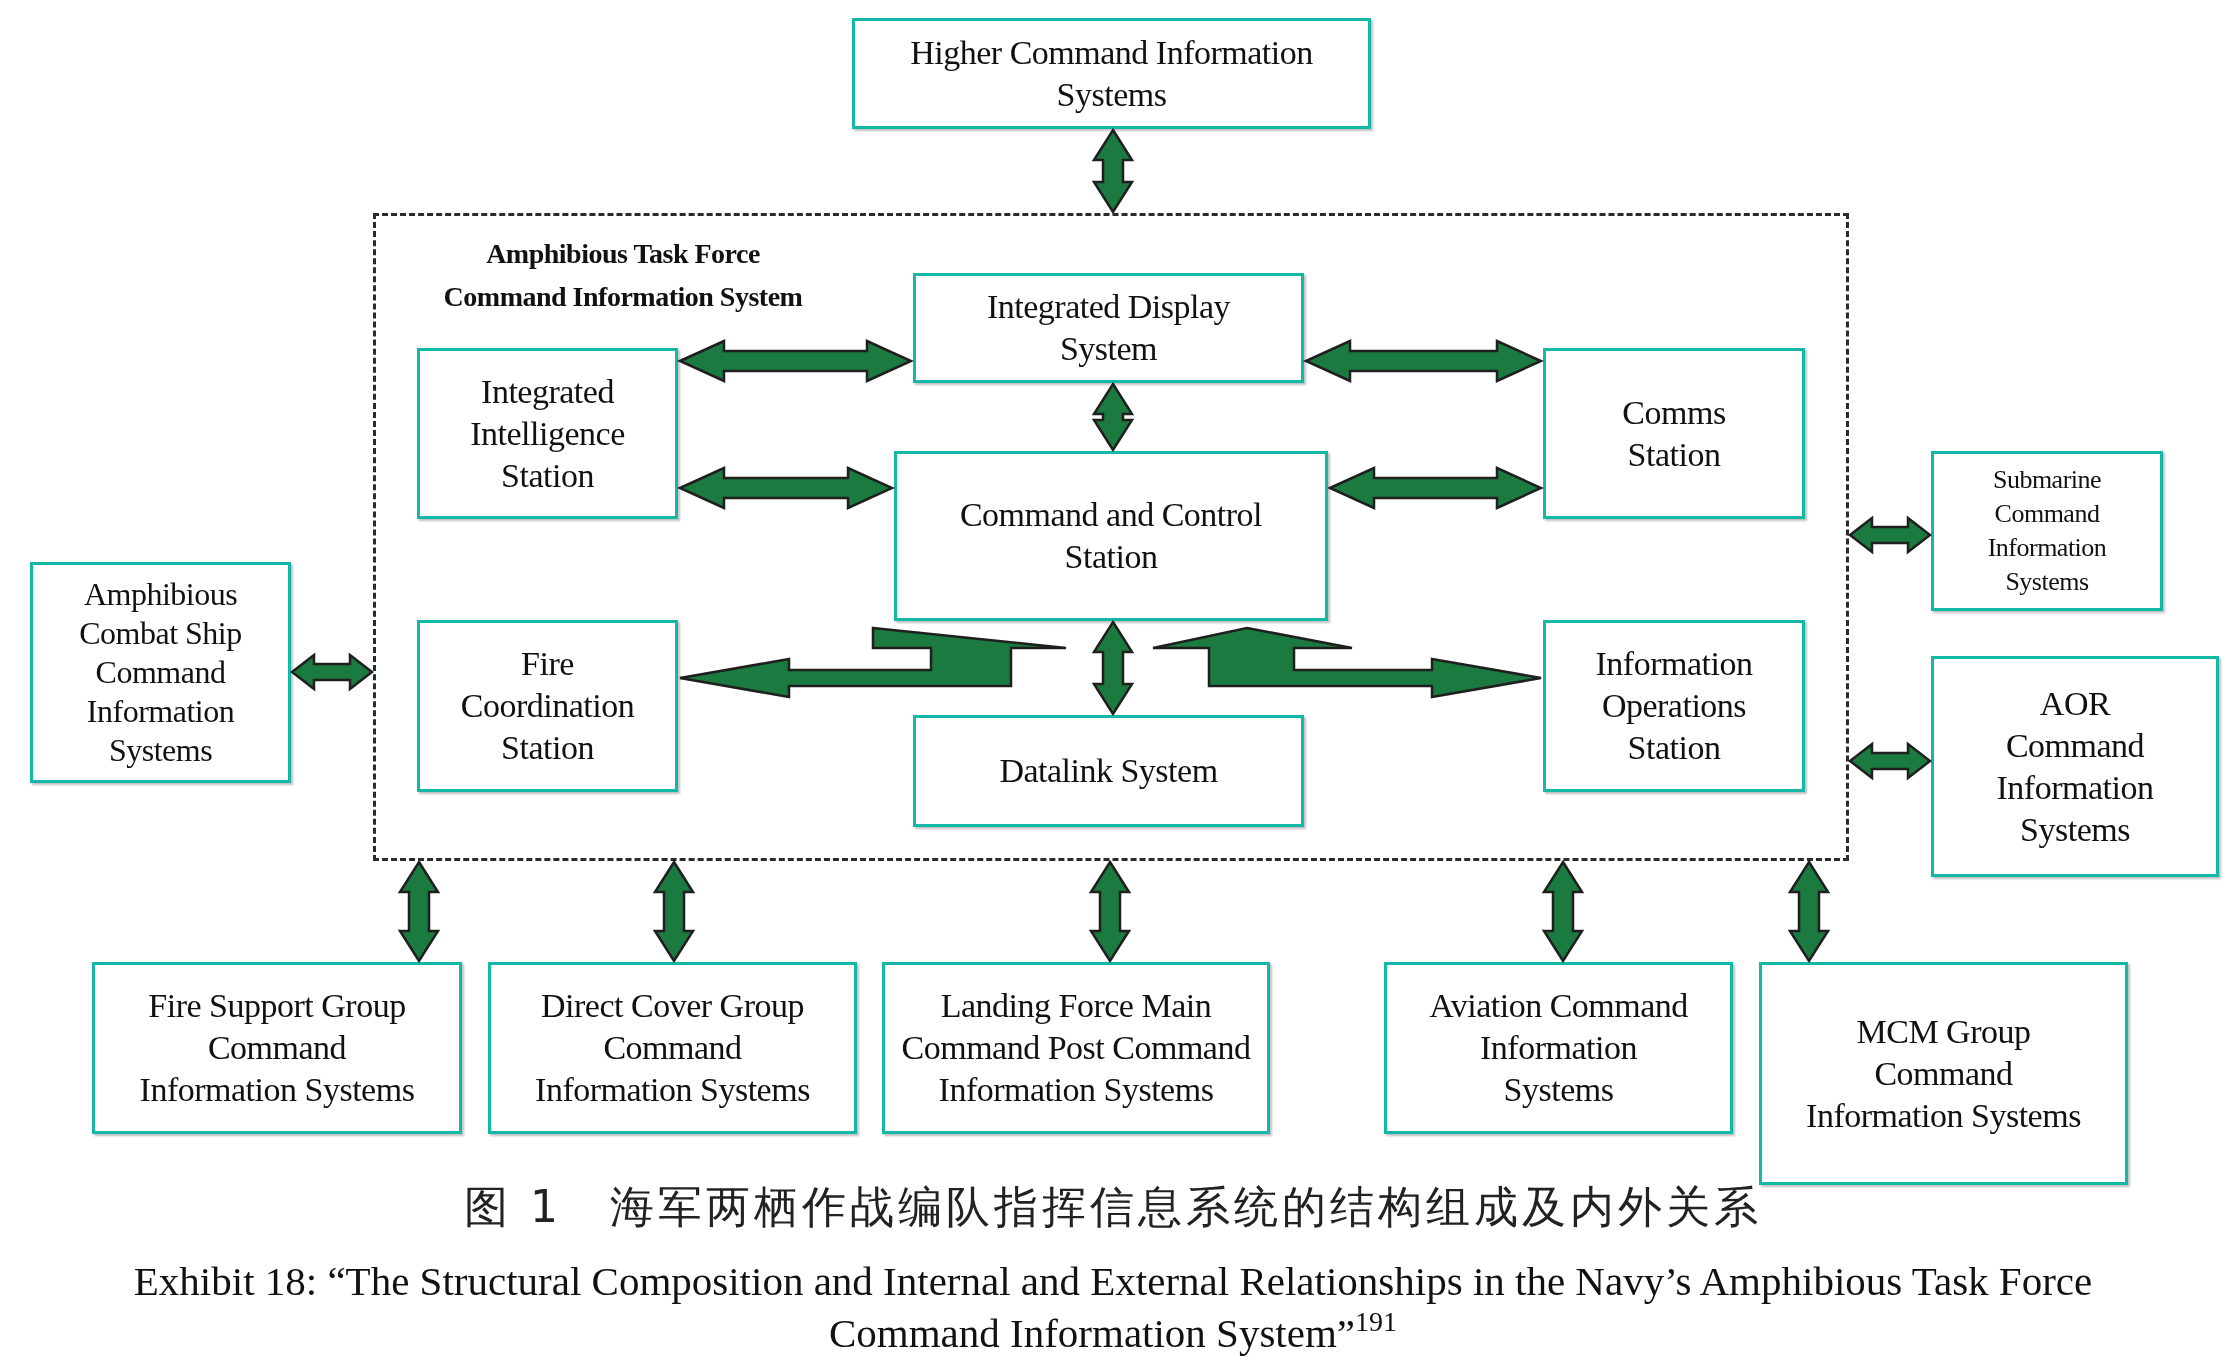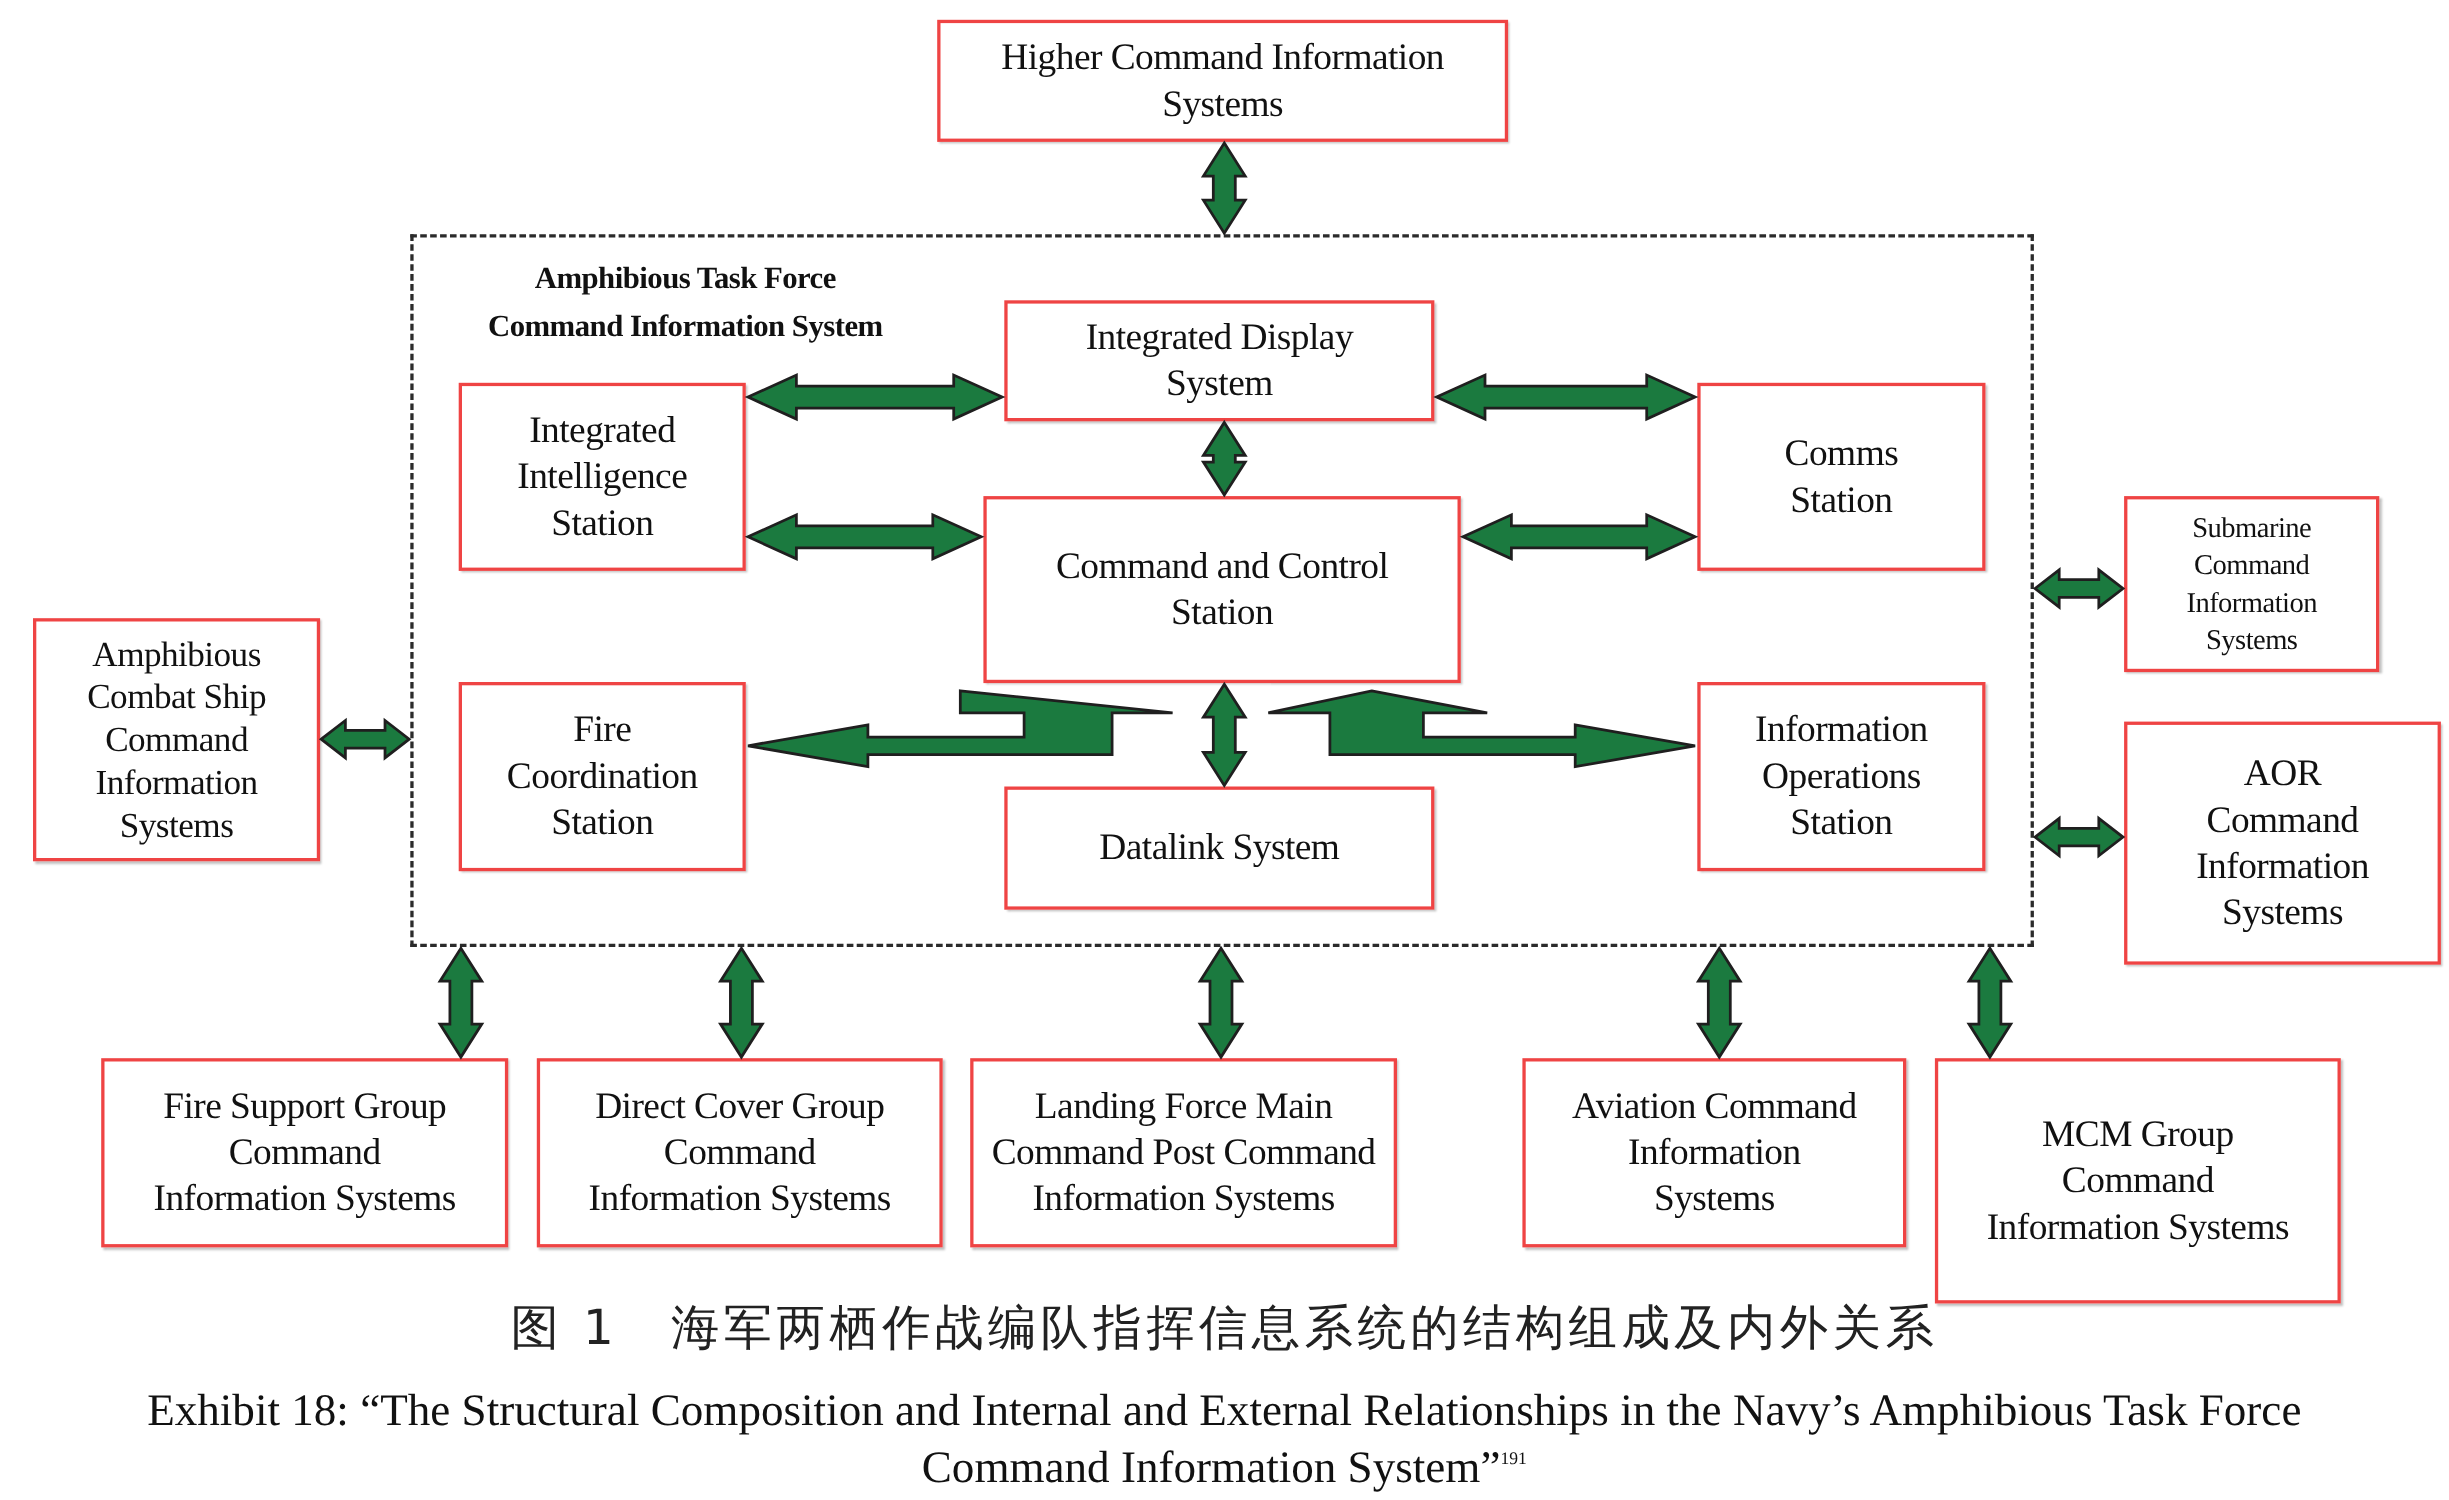--- a/index.html
+++ b/index.html
@@ -1,31 +1,31 @@
 <!DOCTYPE html>
 <html><head>
 <meta charset="utf-8">
 <style>
   html, body { margin:0; padding:0; background:#ffffff; }
   body { width:2226px; height:1364px; position:relative; overflow:hidden;
          font-family: "Liberation Serif", "DejaVu Serif", serif; color:#111; }
-  .box { position:absolute; box-sizing:border-box; border:3px solid #ef4444; background:#fff;
+  .box { position:absolute; box-sizing:border-box; border:3px solid #14b8a6; background:#fff;
          display:flex; align-items:center; justify-content:center; text-align:center;
          box-shadow: 2px 2px 2px rgba(0,0,0,0.25); }
   .box span { white-space:pre-line; font-size:34px; line-height:42px; letter-spacing:-0.5px; }
   .box.small span { font-size:26px; line-height:34px; }
   .dashed { position:absolute; box-sizing:border-box; border:3px dashed #2b2b2b; background:transparent; }
   .group-title { position:absolute; font-size:28px; line-height:43px; text-align:center; white-space:pre-line; letter-spacing:-0.5px;font-weight:bold; }
   svg.arrows { position:absolute; left:0; top:0; width:2226px; height:1364px; pointer-events:none; }
   .arrow { fill:#1b7a3f; stroke:#1f1f1f; stroke-width:2.5; stroke-linejoin:miter; }
   .caption-cn { position:absolute; left:0; width:2226px; top:1178px; text-align:center;
                 font-family:"DejaVu Sans", sans-serif; font-size:44px; color:#222; letter-spacing:4px; }
   .caption-en { position:absolute; left:0; width:2226px; top:1255px; text-align:center;
                 font-size:41px; line-height:52px; color:#111; }
-  .caption-en sup { font-size:16px; vertical-align: 16px; line-height:0;margin-top:42px; }
+  .caption-en sup { font-size:28px; vertical-align: 16px; line-height:0;margin-top:42px; }
 </style>
 </head>
 <body>
 
 <div class="box" style="left:852px;top:18px;width:519px;height:111px;">
   <span>Higher Command Information
 Systems</span>
 </div>
 
 <div class="dashed" style="left:373px;top:213px;width:1476px;height:648px;"></div>

